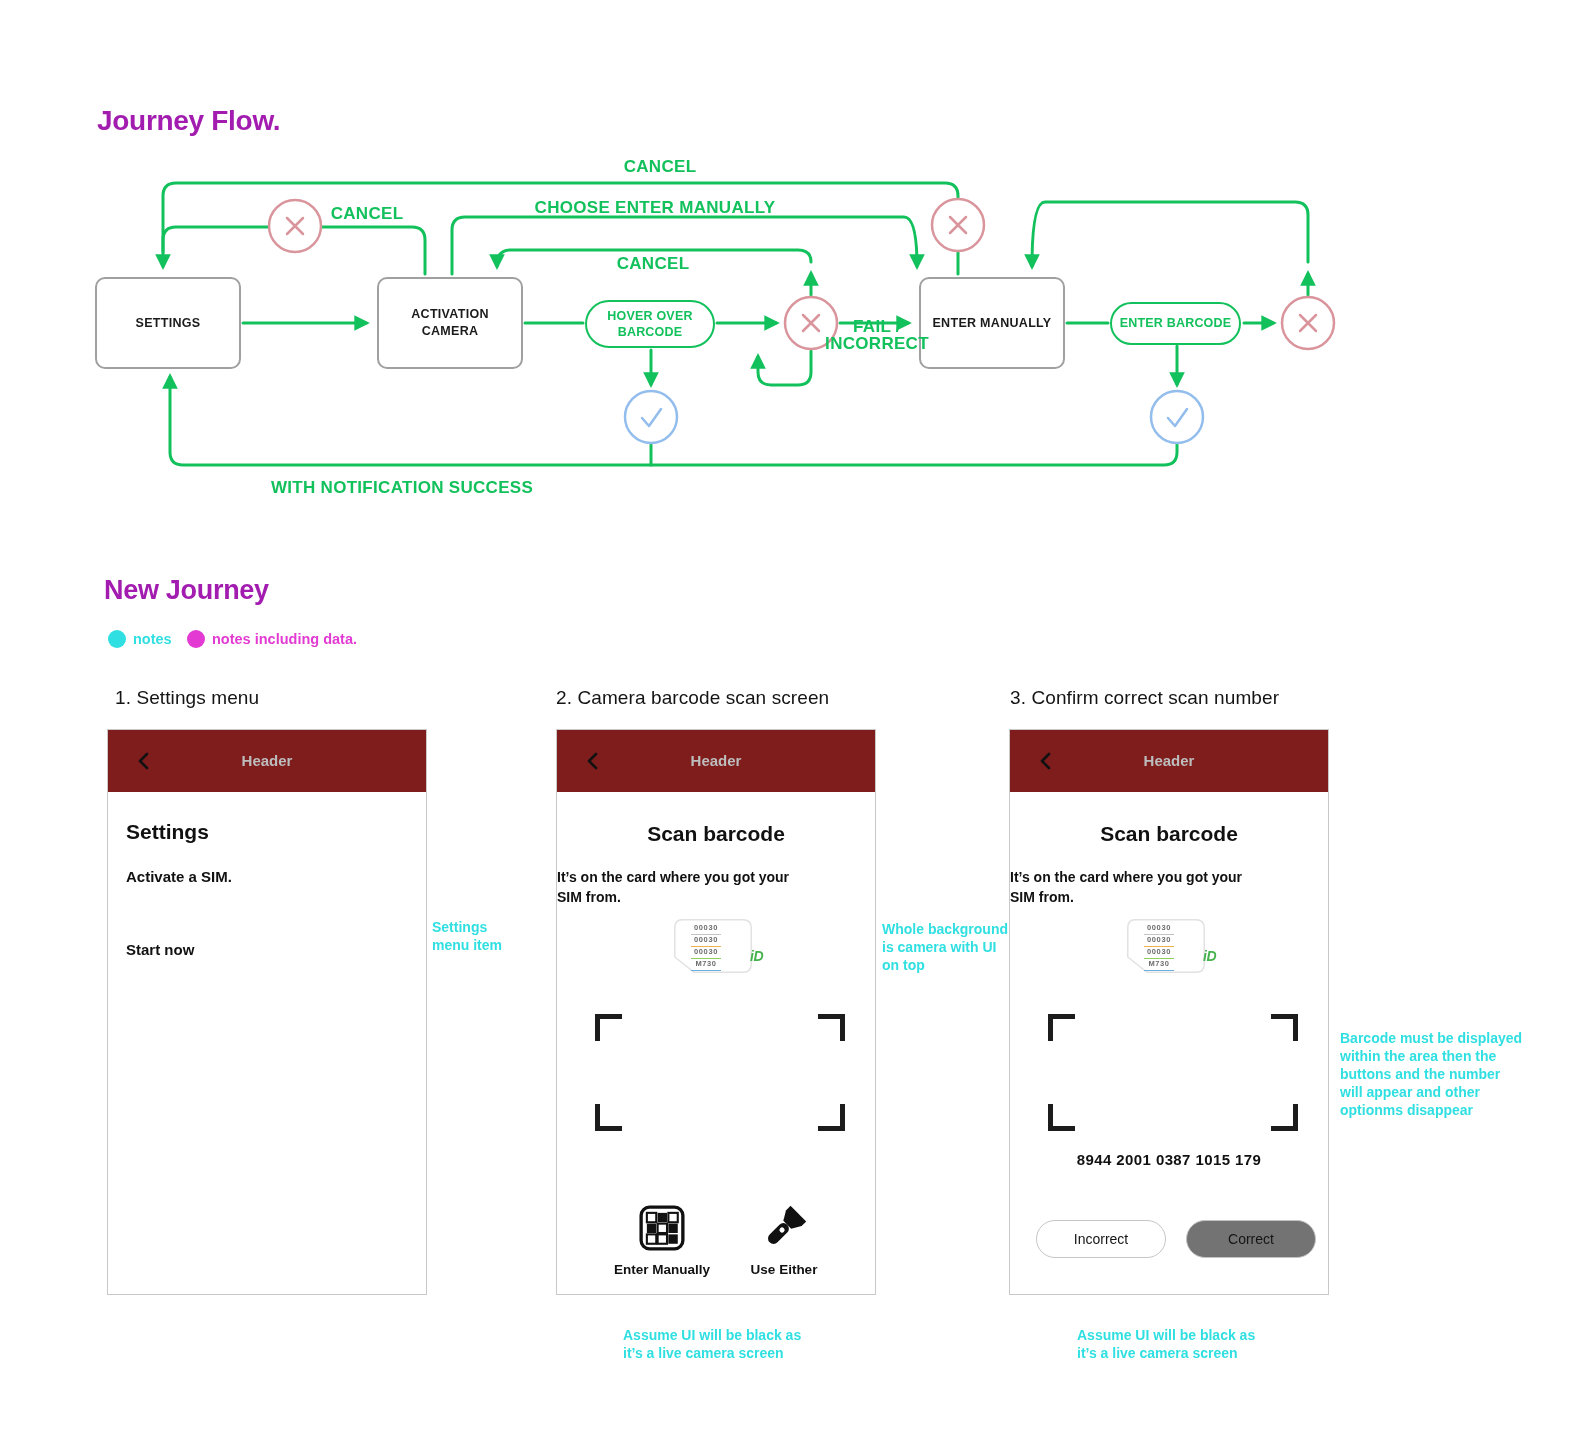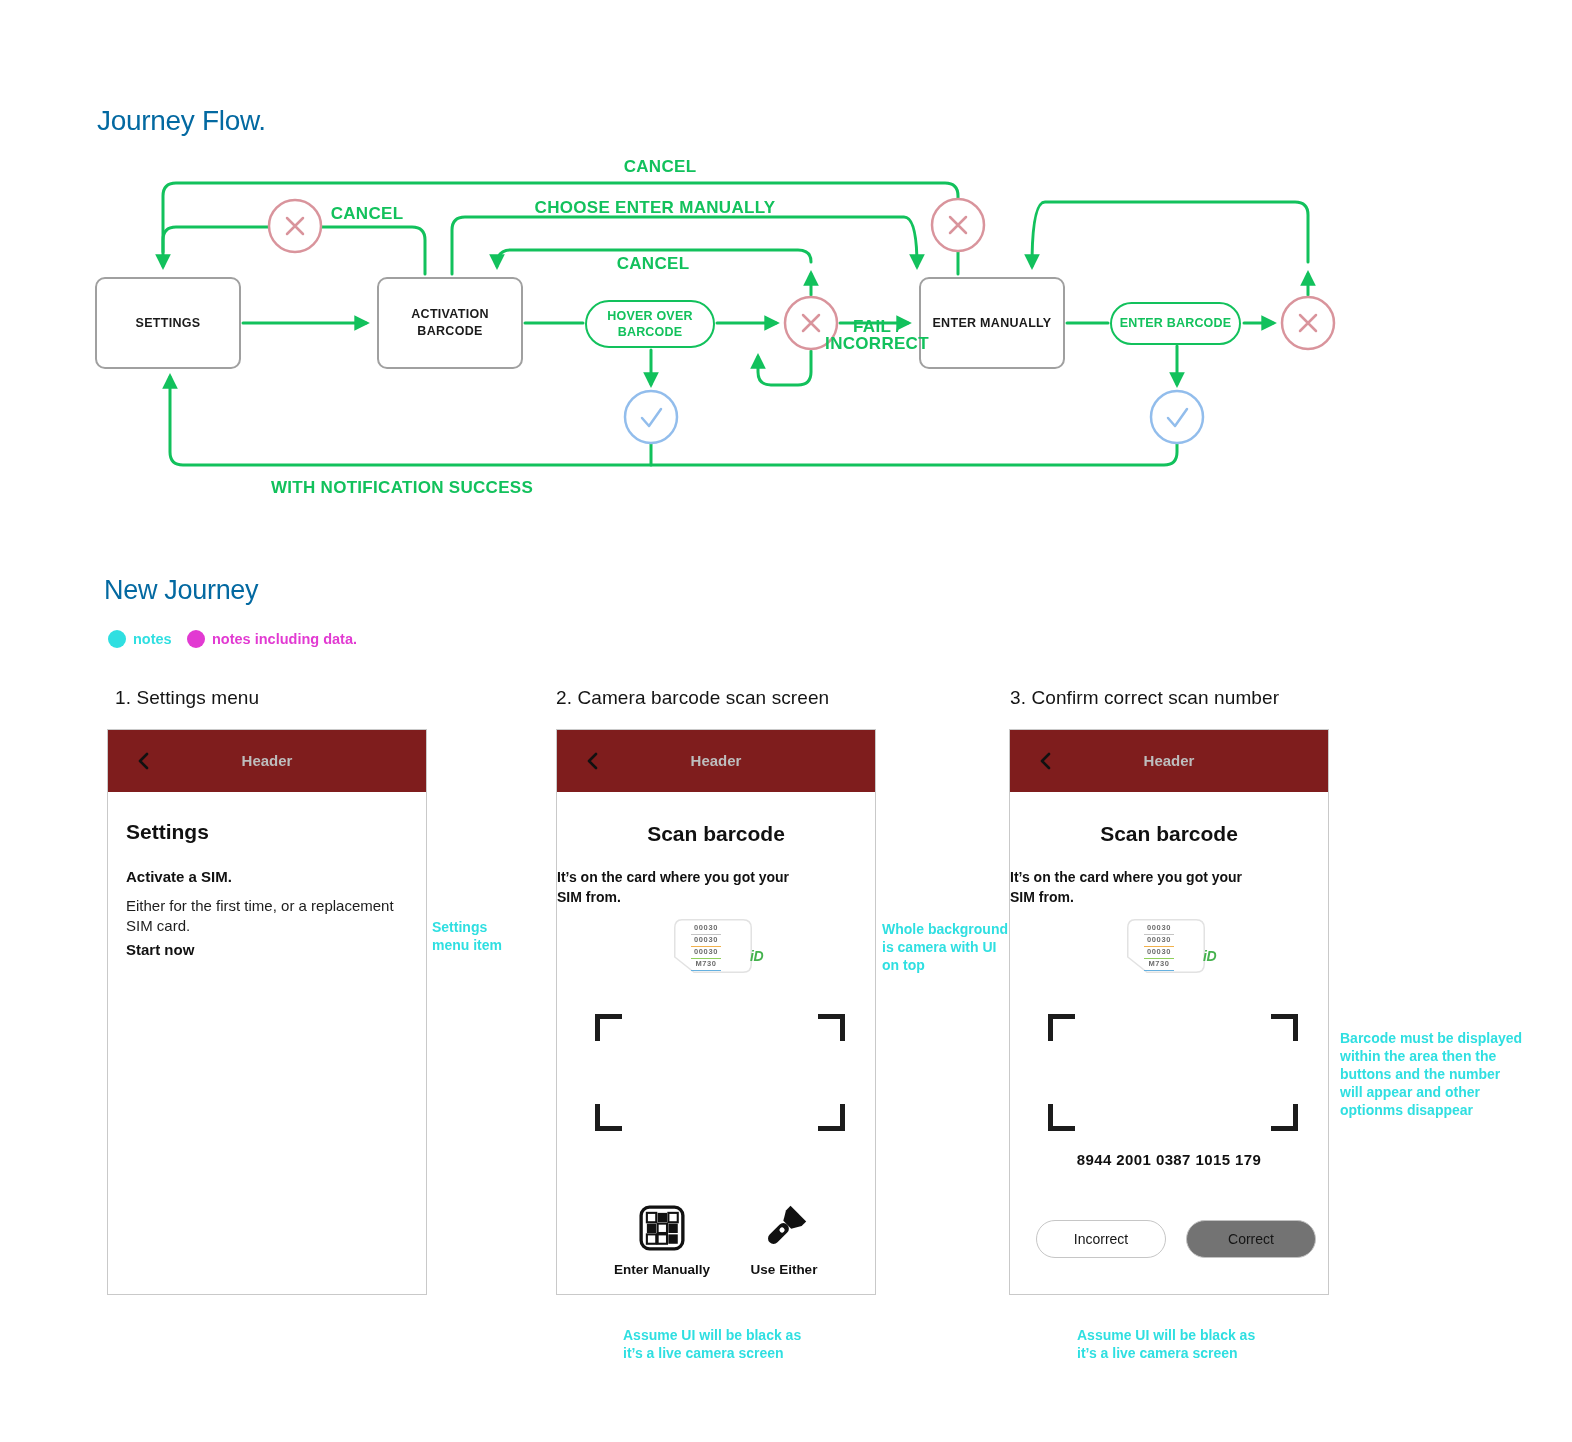--- a/index.html
+++ b/index.html
@@ -2,21 +2,21 @@
 <html><head>
 <meta charset="utf-8">
 <style>
   * { margin:0; padding:0; box-sizing:border-box; }
   html,body { background:#fff; }
   body {
     width:1572px; height:1442px; position:relative; overflow:hidden;
     font-family:"Liberation Sans", sans-serif; color:#161616;
   }
   .abs { position:absolute; }
-  h1.big { font-size:28px; font-weight:400; letter-spacing:-.3px; color:#0369a1; }
+  h1.big { font-size:28px; font-weight:700; letter-spacing:-.3px; color:#a21caf; }
 
   
   #flow-svg { position:absolute; left:0; top:0; width:1572px; height:540px; }
   .flow-box {
     position:absolute; background:#fff; border:2px solid #a0a0a0; border-radius:10px;
     display:flex; align-items:center; justify-content:center; text-align:center;
     font-size:12.5px; font-weight:700; letter-spacing:.3px; color:#1b1b1b; line-height:1.35;
     z-index:3;
   }
   .flow-pill {
@@ -160,21 +160,21 @@
       </g>
     <g transform="translate(1177,417)">
         <circle r="26" fill="#fff" stroke="#92bdec" stroke-width="2.5"></circle>
         <path d="M-9,1 L-2,9 L10,-8" stroke="#92bdec" stroke-width="2.5" stroke-linecap="round" stroke-linejoin="round" fill="none"></path>
       </g>
   </g>
 </svg>
 
 <div class="flow-box" style="left:95px; top:277px; width:146px; height:92px; white-space:pre-line;">SETTINGS</div>
 <div class="flow-box" style="left:377px; top:277px; width:146px; height:92px; white-space:pre-line;">ACTIVATION
-BARCODE</div>
+CAMERA</div>
 <div class="flow-pill" style="left:585px; top:300px; width:130px; height:48px; white-space:pre-line;">HOVER OVER
 BARCODE</div>
 <div class="flow-box" style="left:919px; top:277px; width:146px; height:92px;">ENTER MANUALLY</div>
 <div class="flow-pill" style="left:1110px; top:302px; width:131px; height:43px;">ENTER BARCODE</div>
 
 <div class="flow-label" style="left:660px; top:158px;">CANCEL</div>
 <div class="flow-label" style="left:655px; top:199px;">CHOOSE ENTER MANUALLY</div>
 <div class="flow-label" style="left:367px; top:205px;">CANCEL</div>
 <div class="flow-label" style="left:653px; top:255px;">CANCEL</div>
 <div class="flow-label" style="left:877px; top:318px;">FAIL /
@@ -194,21 +194,20 @@
 
 <div class="phone" style="left:107px; top:729px;">
   <div class="phone-header">
     <svg class="back-chev" viewBox="0 0 22 22">
       <polyline points="13,4 6,11 13,18" fill="none" stroke="#111" stroke-width="2.6" stroke-linecap="round" stroke-linejoin="round"></polyline>
     </svg>
     <div class="title">Header</div>
   </div>
   <div class="p-heading-l" style="top:90px;">Settings</div>
   <div class="p-sub-l" style="top:138px;">Activate a SIM.</div>
-  <div class="p-body-l" style="top:166px;">Either for the first time, or a replacement SIM card.</div>
   <div class="p-sub-l" style="top:211px;">Start now</div>
 </div>
 
 <div class="phone" style="left:556px; top:729px;">
   <div class="phone-header">
     <svg class="back-chev" viewBox="0 0 22 22">
       <polyline points="13,4 6,11 13,18" fill="none" stroke="#111" stroke-width="2.6" stroke-linecap="round" stroke-linejoin="round"></polyline>
     </svg>
     <div class="title">Header</div>
   </div>

